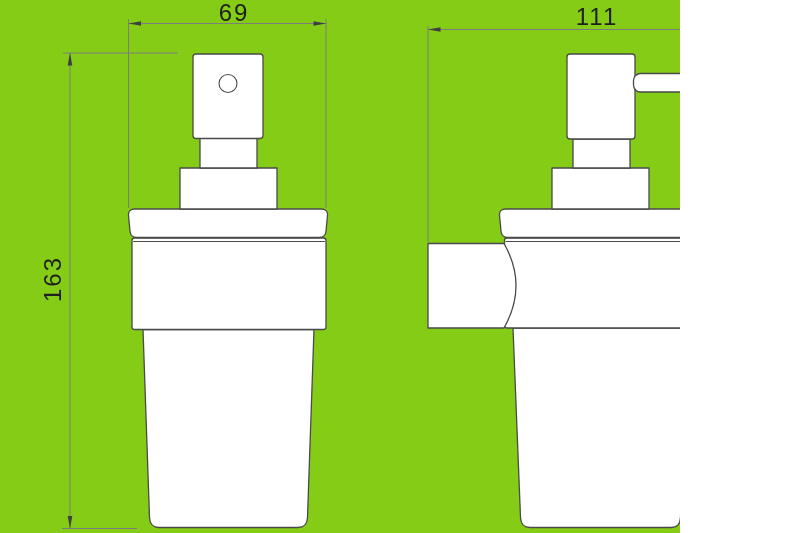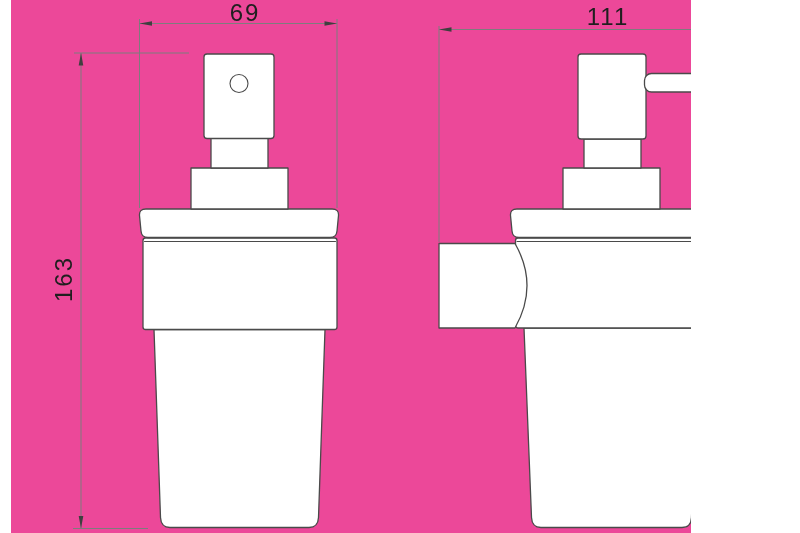--- a/index.html
+++ b/index.html
@@ -4,24 +4,23 @@
 <style>
   html, body {
     margin: 0;
     padding: 0;
     background: #ffffff;
   }
   .canvas {
     position: relative;
     width: 680px;
     height: 533px;
-    background: #ec4899;
+    background: #84cc16;
     overflow: hidden;
     font-family: "Liberation Sans", sans-serif;
-    margin-left: 11px;
   }
   svg { display: block; }
 
   
   .outline {
     fill: #ffffff;
     stroke: #4a4a4a;
     stroke-width: 1.3;
     stroke-linejoin: round;
     stroke-linecap: round;

